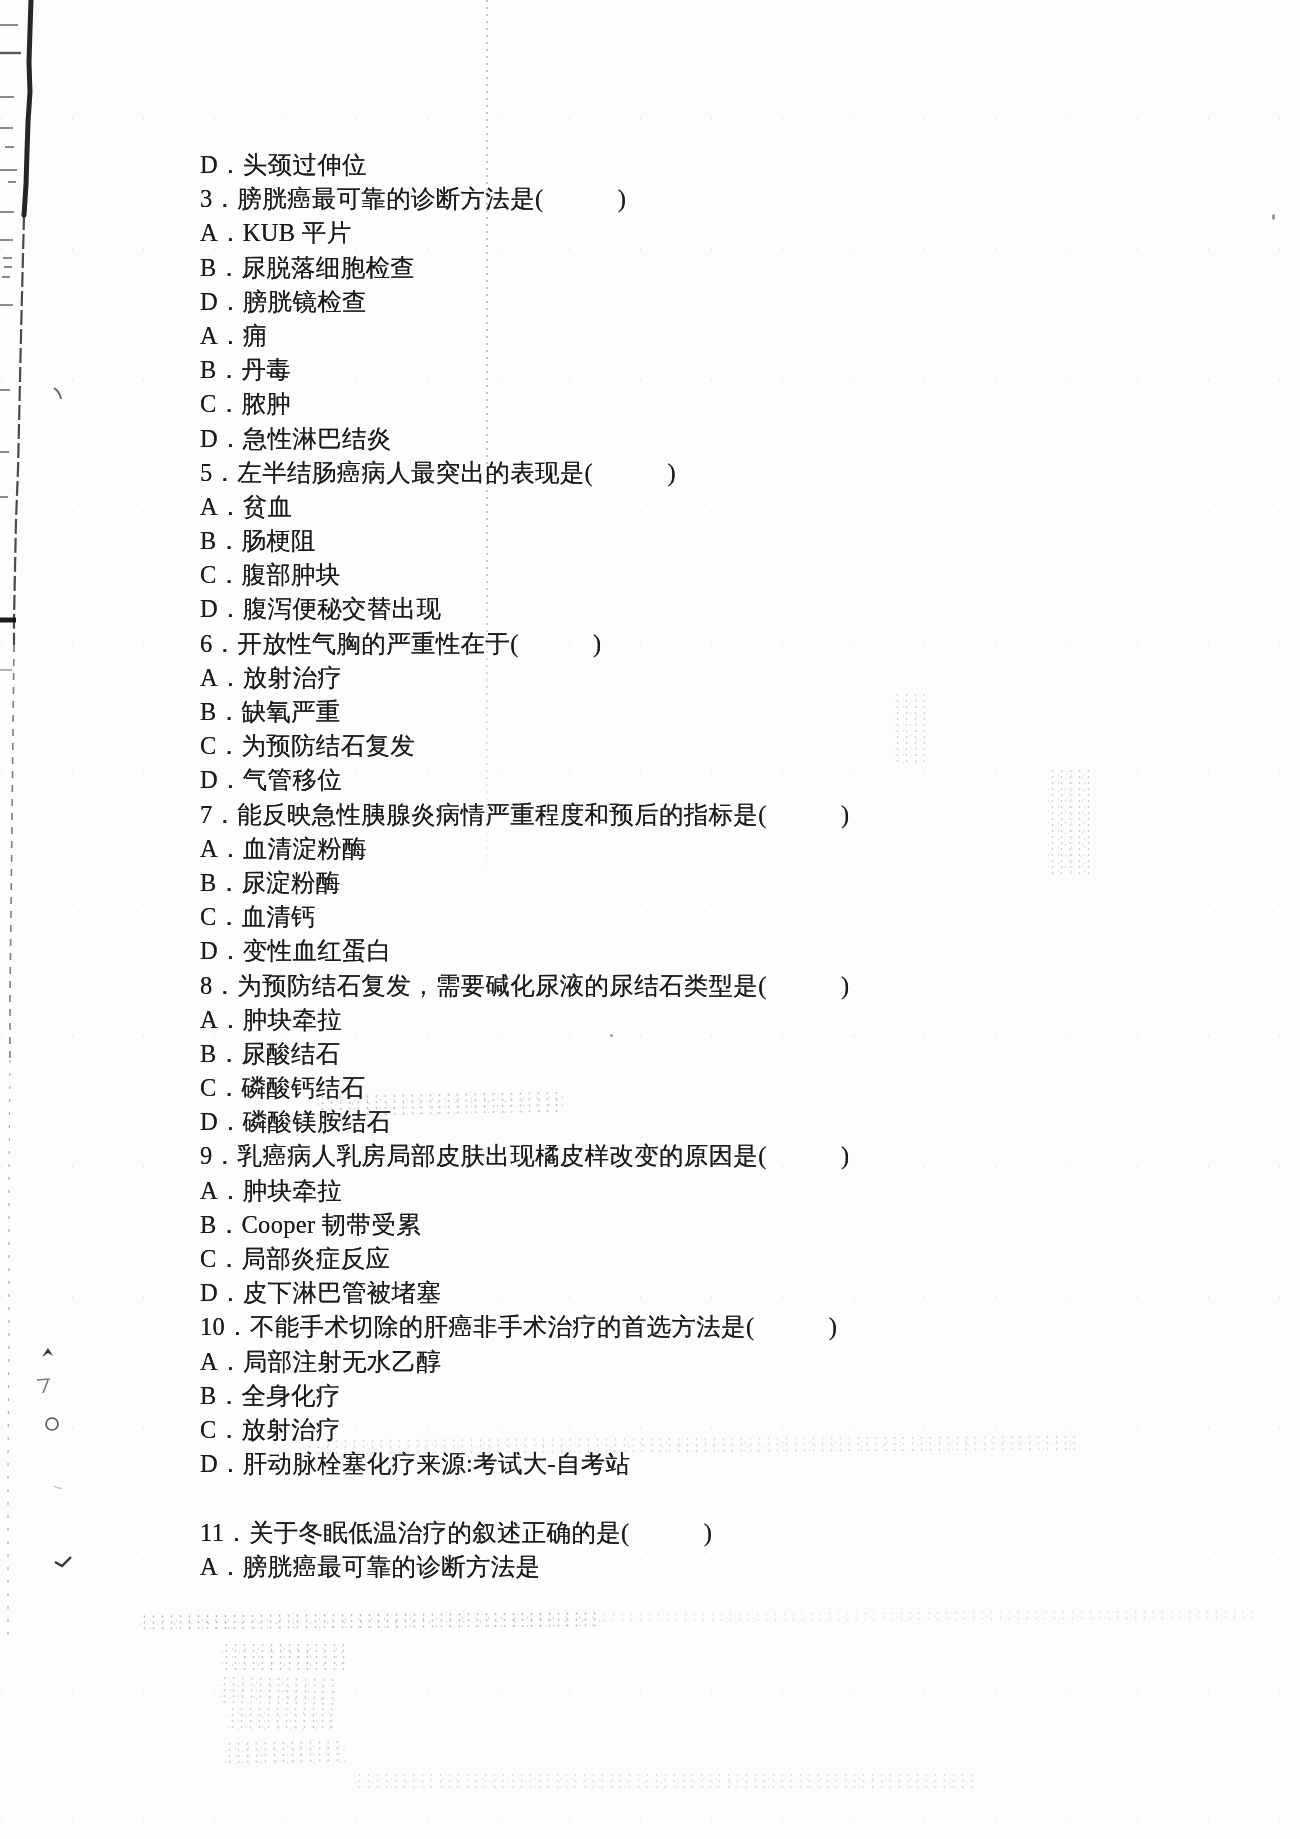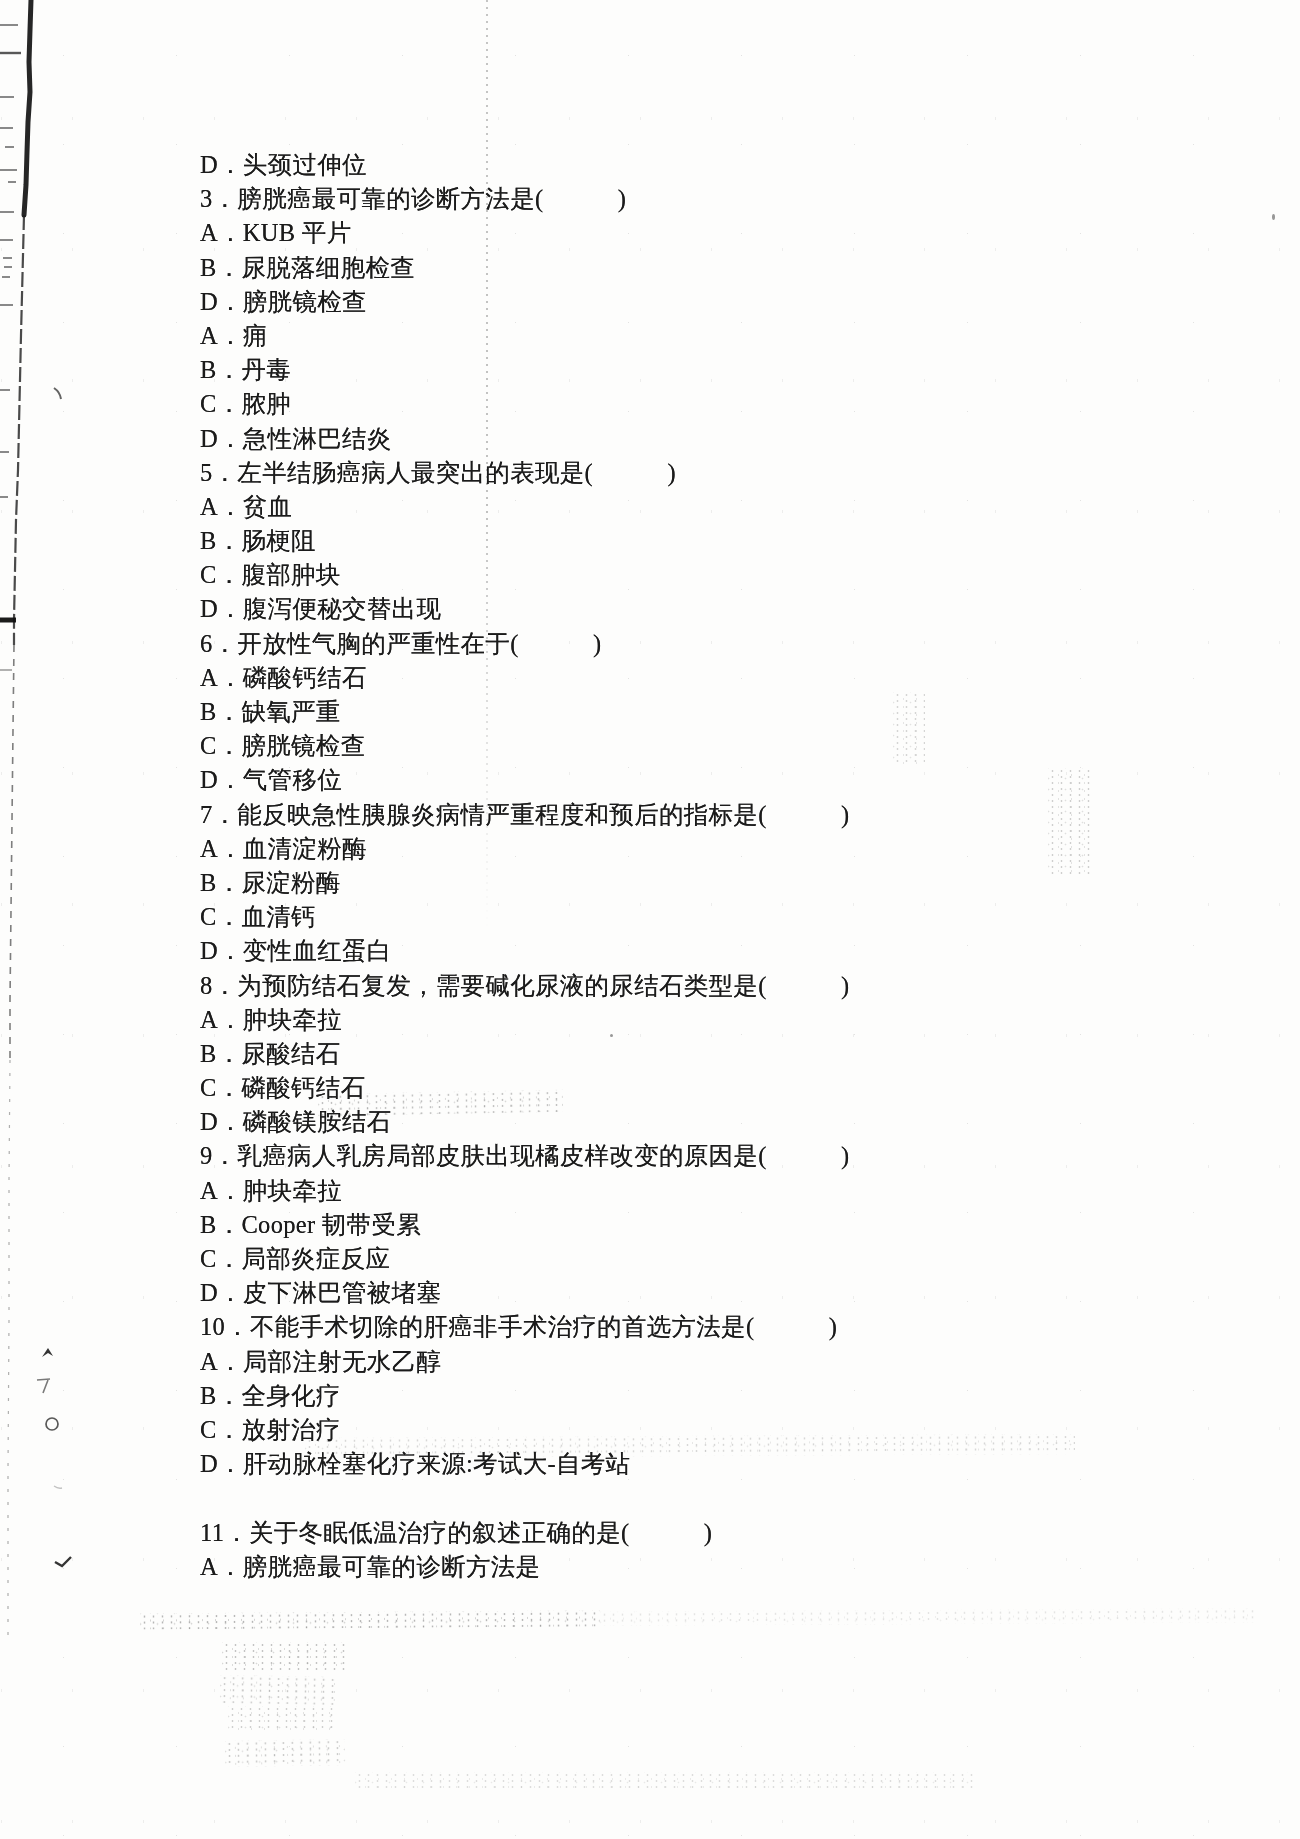--- a/index.html
+++ b/index.html
@@ -142,23 +142,23 @@
       <div class="line">A．痈</div>
       <div class="line">B．丹毒</div>
       <div class="line">C．脓肿</div>
       <div class="line">D．急性淋巴结炎</div>
       <div class="line">5．左半结肠癌病人最突出的表现是(　　　)</div>
       <div class="line">A．贫血</div>
       <div class="line">B．肠梗阻</div>
       <div class="line">C．腹部肿块</div>
       <div class="line">D．腹泻便秘交替出现</div>
       <div class="line">6．开放性气胸的严重性在于(　　　)</div>
-      <div class="line">A．磷酸钙结石</div>
+      <div class="line">A．放射治疗</div>
       <div class="line">B．缺氧严重</div>
-      <div class="line">C．膀胱镜检查</div>
+      <div class="line">C．为预防结石复发</div>
       <div class="line">D．气管移位</div>
       <div class="line">7．能反映急性胰腺炎病情严重程度和预后的指标是(　　　)</div>
       <div class="line">A．血清淀粉酶</div>
       <div class="line">B．尿淀粉酶</div>
       <div class="line">C．血清钙</div>
       <div class="line">D．变性血红蛋白</div>
       <div class="line">8．为预防结石复发，需要碱化尿液的尿结石类型是(　　　)</div>
       <div class="line">A．肿块牵拉</div>
       <div class="line">B．尿酸结石</div>
       <div class="line">C．磷酸钙结石</div>

